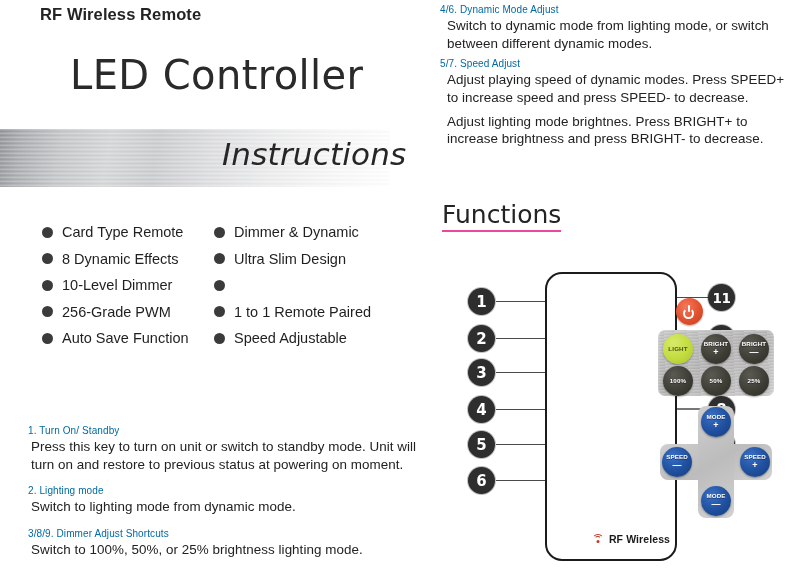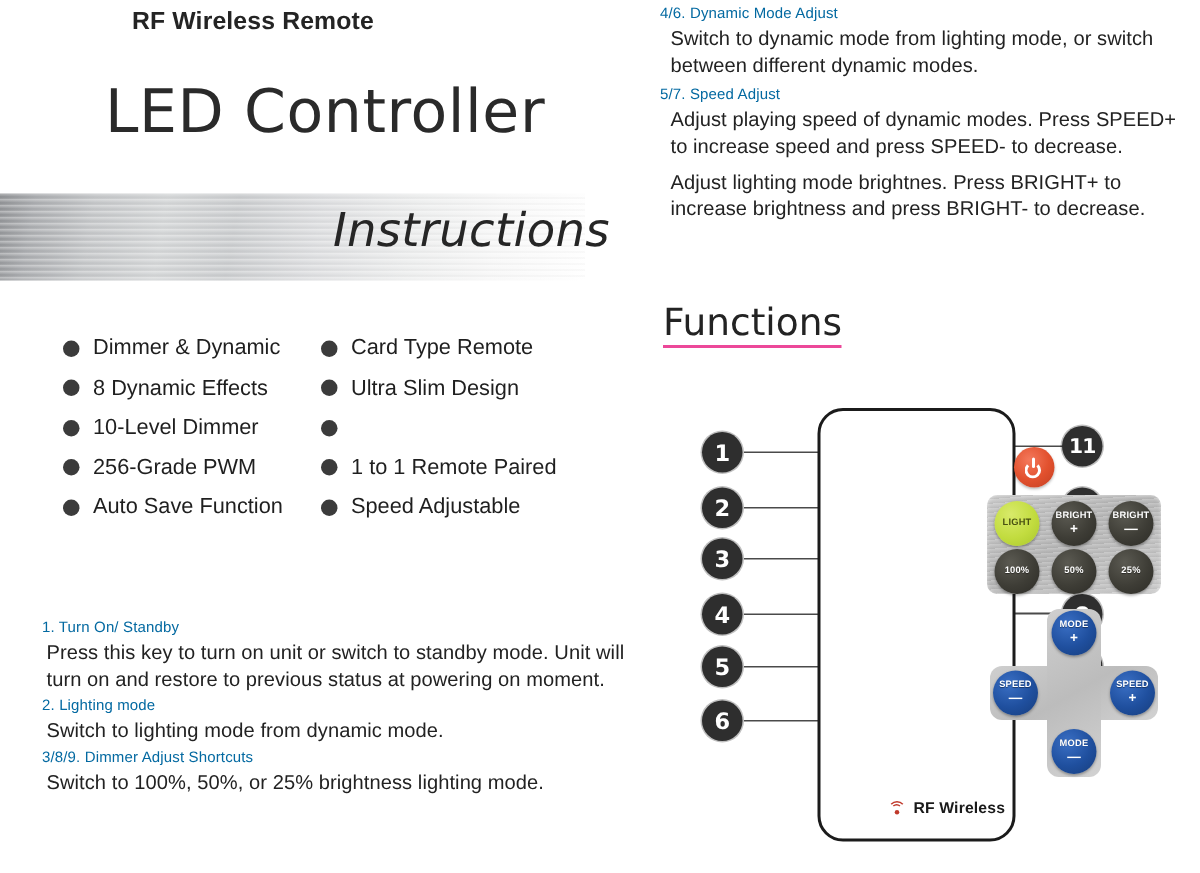--- a/index.html
+++ b/index.html
@@ -26,21 +26,20 @@
 
   
   .brand-line {
     position: absolute;
     left: 40px;
     top: 5px;
     font-size: 16.5px;
     font-weight: bold;
     letter-spacing: .1px;
     color: #242424;
-    margin-left: 48px;
   }
   .product-title {
     position: absolute;
     left: 70px;
     top: 52px;
     font-size: 40px;
     font-weight: 400;
     letter-spacing: .4px;
     color: #2a2a2a;
     font-family: "DejaVu Sans", sans-serif;
@@ -124,21 +123,21 @@
     color: #222222;
     line-height: 1.32;
     letter-spacing: .05px;
   }
   .left-sections {
     position: absolute;
     left: 28px;
     top: 413px;
     width: 396px;
   }
-  .left-sections .blk { margin-bottom: 4px; }
+  .left-sections .blk { margin-bottom: 4px; margin-top: 12px; }
   .left-sections .sec-body { padding-left: 3px; margin-top: 2px; }
 
   .right-sections {
     position: absolute;
     left: 440px;
     top: 4px;
     width: 352px;
   }
   .right-sections .blk { margin-bottom: 6px; }
   .right-sections .sec-body { padding-left: 7px; margin-top: 2px; }
@@ -357,25 +356,25 @@
 <div class="page">
 
   <div class="brand-line">RF Wireless Remote</div>
   <div class="product-title">LED Controller</div>
   <div class="silver-band"></div>
   <div class="instructions-word">Instructions</div>
 
   <div class="features">
     <div class="feature">
       <span class="dot"></span>
+      <span>Card Type Remote</span>
+    </div>
+    <div class="feature">
+      <span class="dot"></span>
       <span>Dimmer &amp; Dynamic</span>
-    </div>
-    <div class="feature">
-      <span class="dot"></span>
-      <span>Card Type Remote</span>
     </div>
     <div class="feature">
       <span class="dot"></span>
       <span>8 Dynamic Effects</span>
     </div>
     <div class="feature">
       <span class="dot"></span>
       <span>Ultra Slim Design</span>
     </div>
     <div class="feature">

